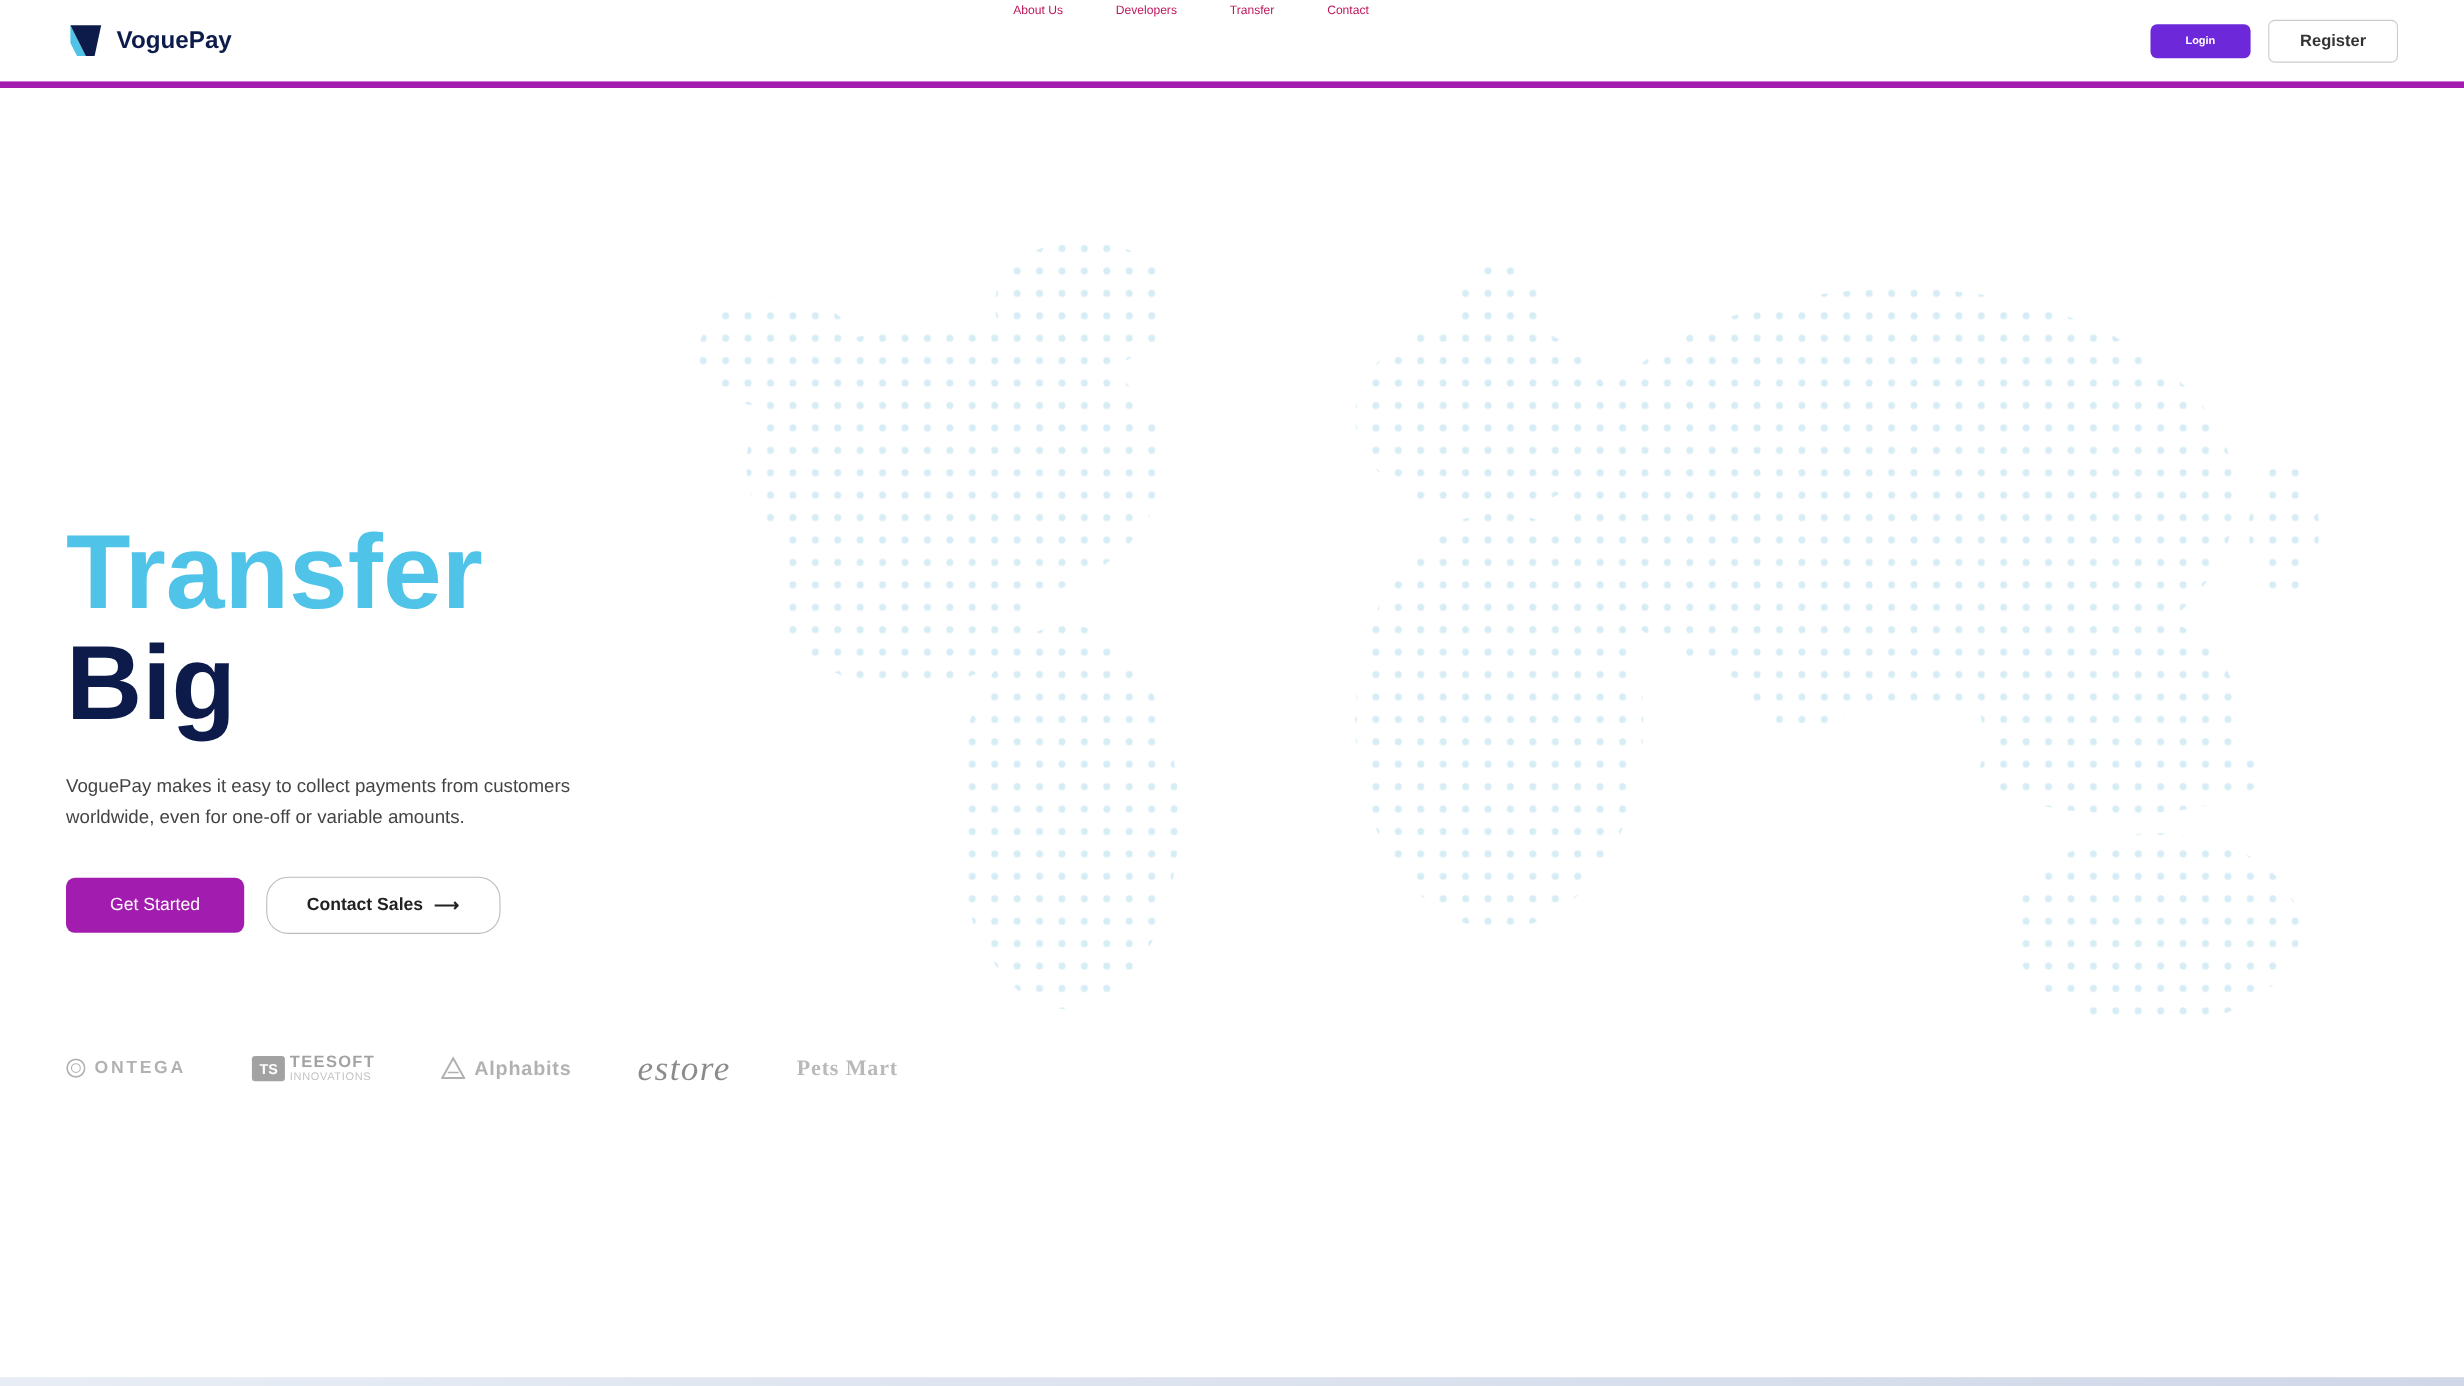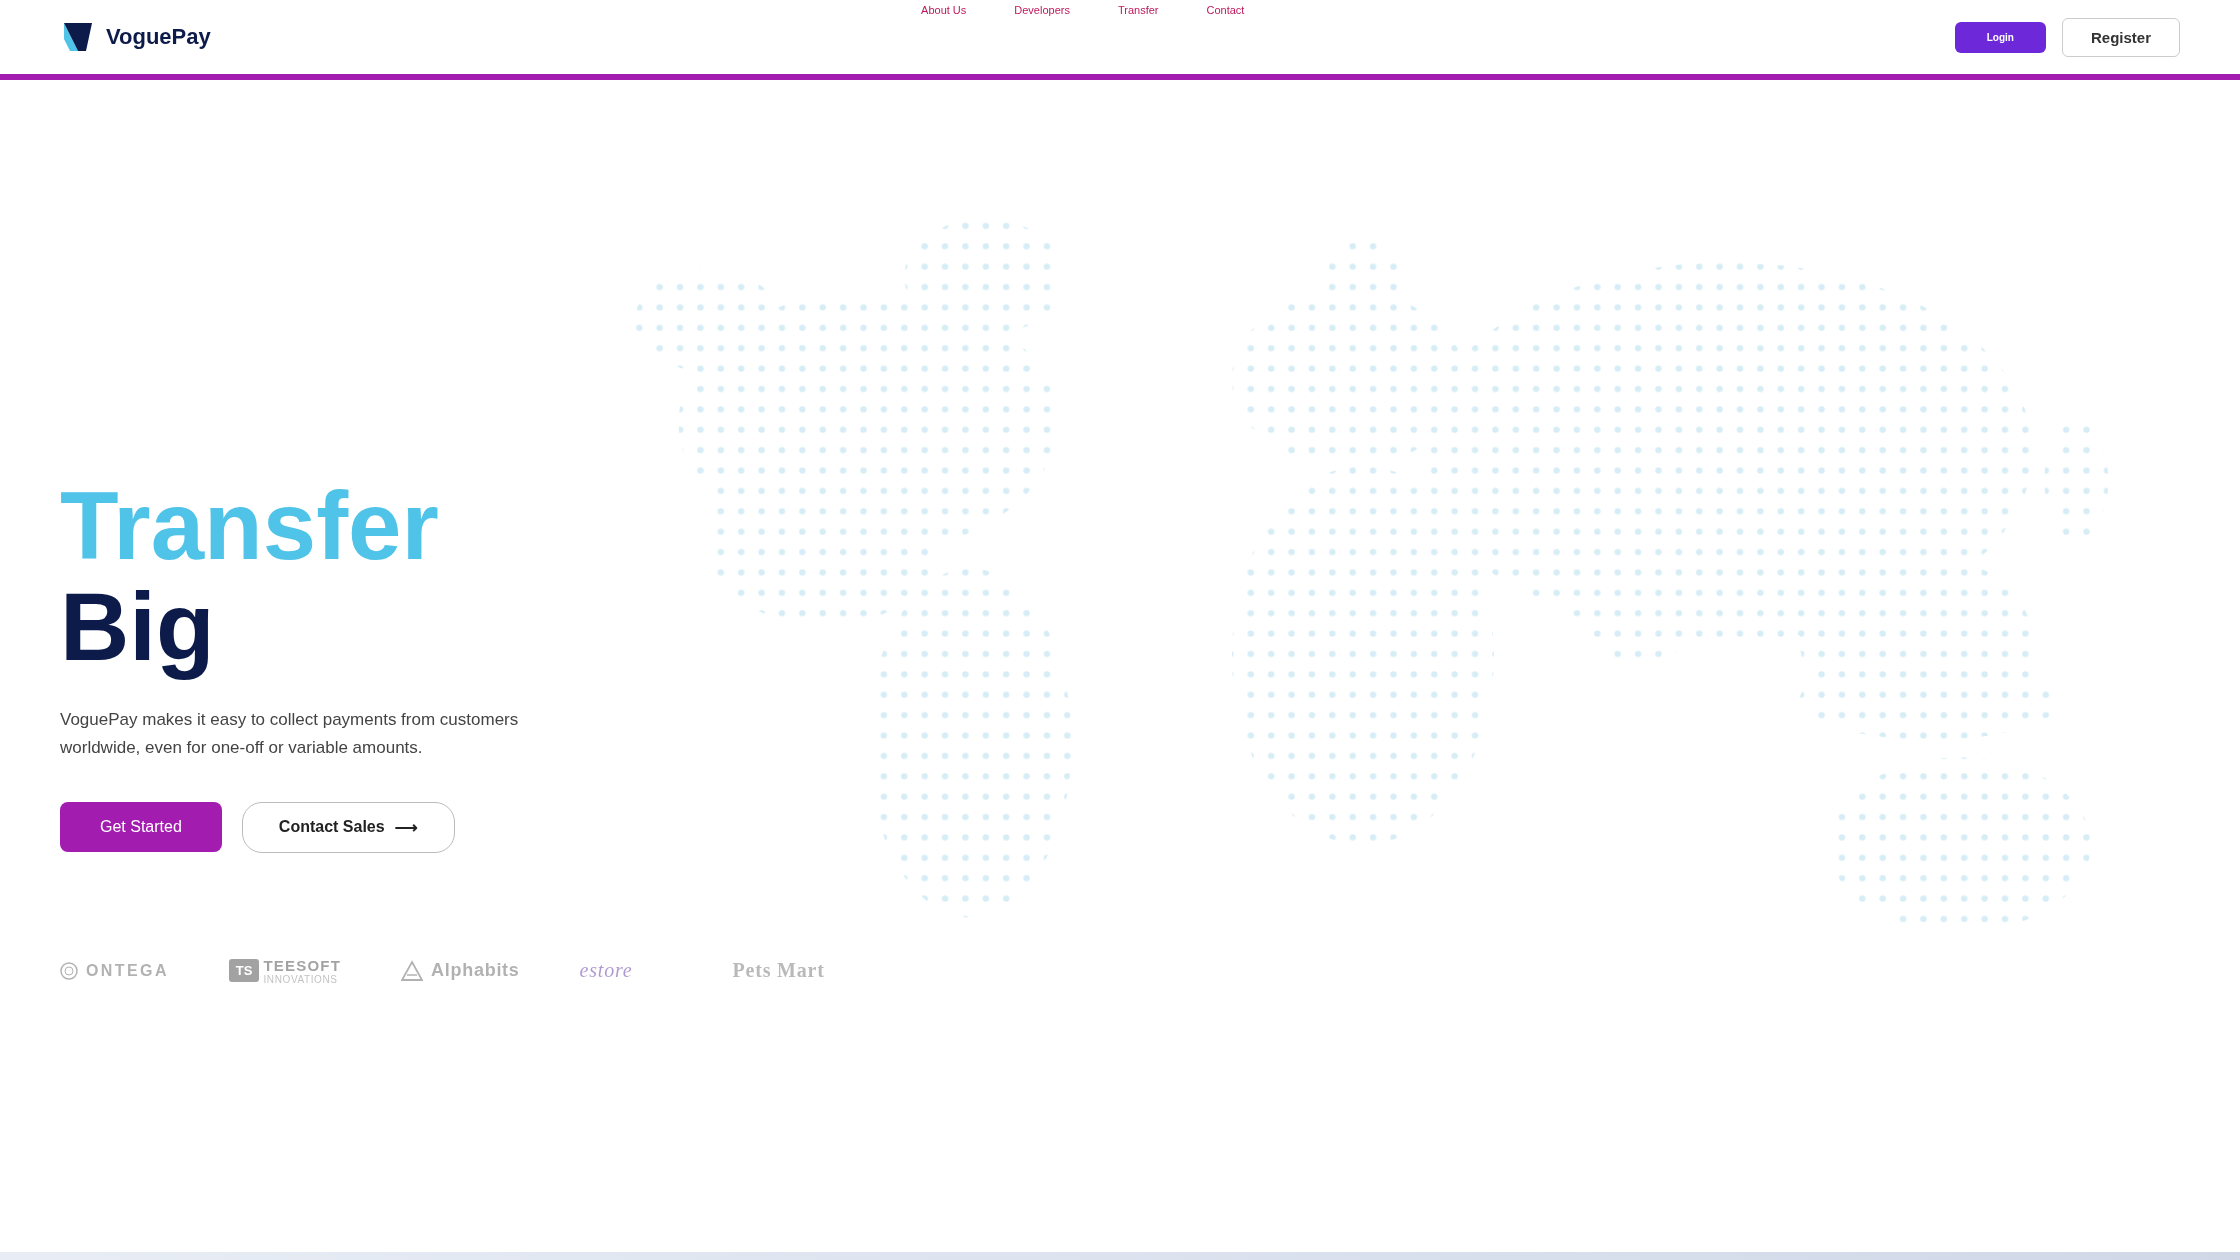--- a/index.html
+++ b/index.html
@@ -288,23 +288,23 @@
 
     <div class="logo-item">
       <svg width="22" height="22" viewBox="0 0 22 22" fill="none">
         <polygon points="11,2 21,20 1,20" stroke="#555" stroke-width="1.8" fill="none"></polygon>
         <line x1="6" y1="15" x2="16" y2="15" stroke="#555" stroke-width="1.5"></line>
       </svg>
       <span style="font-size:18px;font-weight:700;color:#555;">Alphabits</span>
     </div>
 
     <div class="logo-item">
-      <span style="font-size:20px;font-weight:400;color:#4c1d95;font-style:italic;font-family:Georgia,serif;">estore</span>
+      <span style="font-size:32px;font-weight:400;color:#000000;font-style:italic;font-family:Georgia,serif;">estore</span>
     </div>
 
     <div class="logo-item">
-      <span style="font-size:20px;font-weight:600;color:#666;font-family:Georgia,serif;margin-left:40px;">Pets Mart</span>
+      <span style="font-size:20px;font-weight:600;color:#666;font-family:Georgia,serif;">Pets Mart</span>
     </div>
 
   </div>
 
   <div class="footer-bar"></div>
 </section>
 
 </body></html>

